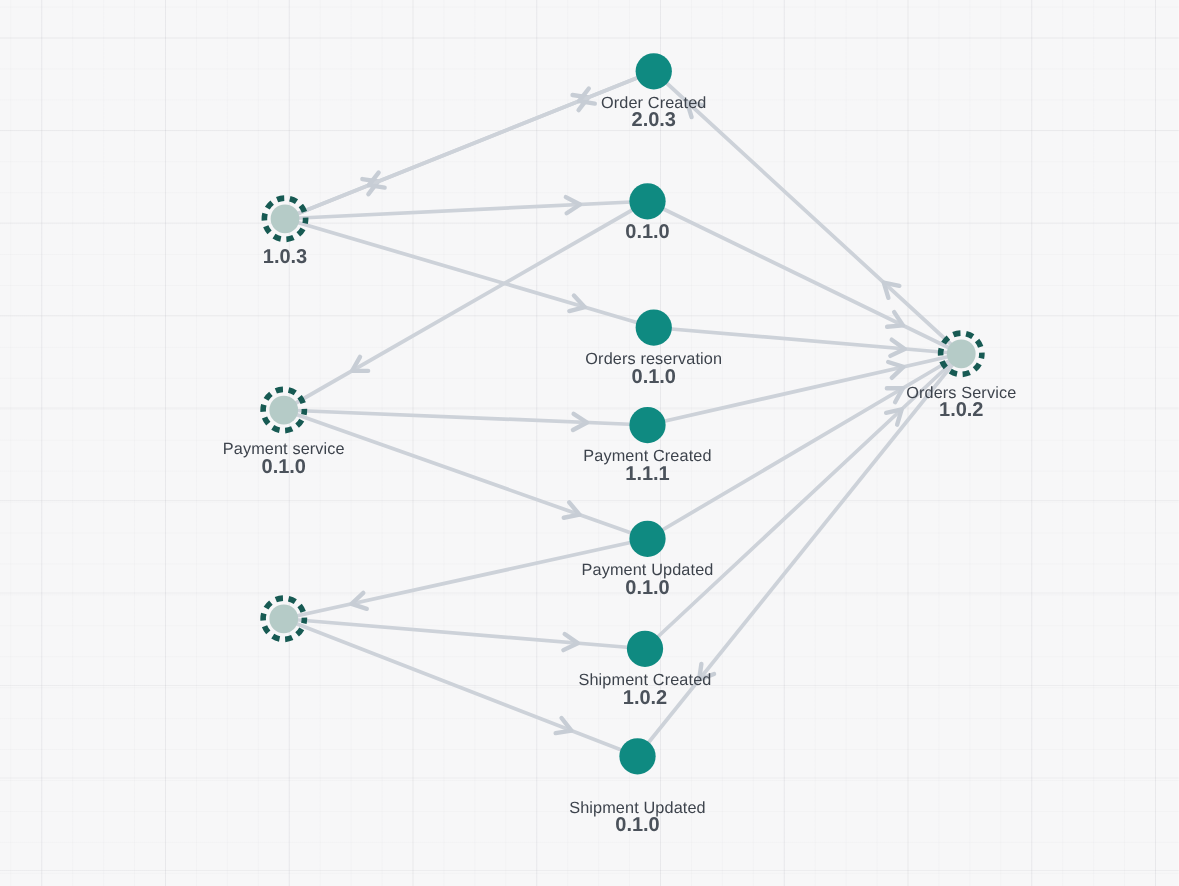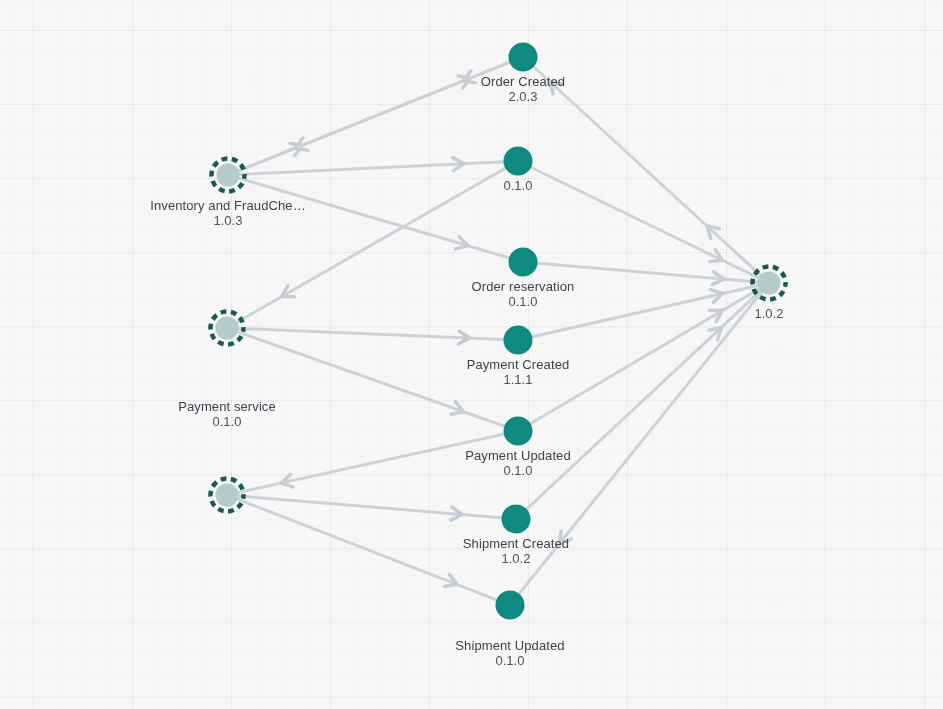--- a/index.html
+++ b/index.html
@@ -22,21 +22,21 @@
   #label-layer{position:absolute;left:0;top:0;width:100%;height:100%;pointer-events:none;}
   .node-label{
     position:absolute;transform:translateX(-50%);
     width:240px;text-align:center;
   }
   .nl-name{
     font-size:13px;font-weight:400;color:#3d434c;line-height:15px;
     letter-spacing:.1px;
   }
   .nl-version{
-    font-size:13px;font-weight:400;color:#4b525b;line-height:15px;
+    font-size:16px;font-weight:700;color:#4b525b;line-height:15px;
   }
 </style>
 </head>
 <body>
 
 <div class="canvas">
   <svg id="edge-layer" width="943" height="709" viewBox="0 0 943 709">
       <g>
         <line x1="228" y1="175" x2="523" y2="57" stroke="#cdd2d9" stroke-width="3" stroke-linecap="round"></line>
         <path d="M -7 -6.5 L 4 0 L -7 6.5" fill="none" stroke="#c7cdd5" stroke-width="3.5" stroke-linecap="round" stroke-linejoin="round" transform="translate(298.8 146.68) rotate(-21.8)"></path>
@@ -141,39 +141,39 @@
       </g>
       <g>
         <circle cx="516" cy="519" r="14.5" fill="#0f8a81"></circle>
       </g>
       <g>
         <circle cx="510" cy="605" r="14.5" fill="#0f8a81"></circle>
       </g>
     </svg>
   <div id="label-layer">
       <div class="node-label" style="left: 228px; top: 198px;">
-        <div class="nl-name">Inventory and FraudChe…</div>
         <div class="nl-version">1.0.3</div>
       </div>
-      <div class="node-label" style="left: 227px; top: 351px; margin-top: 48px;">
+      <div class="node-label" style="left: 227px; top: 351px;">
         <div class="nl-name">Payment service</div>
         <div class="nl-version">0.1.0</div>
       </div>
       <div class="node-label" style="left: 769px; top: 306px;">
+        <div class="nl-name">Orders Service</div>
         <div class="nl-version">1.0.2</div>
       </div>
       <div class="node-label" style="left: 523px; top: 74px;">
         <div class="nl-name">Order Created</div>
         <div class="nl-version">2.0.3</div>
       </div>
       <div class="node-label" style="left: 518px; top: 178px;">
         <div class="nl-version">0.1.0</div>
       </div>
       <div class="node-label" style="left: 523px; top: 279px;">
-        <div class="nl-name">Order reservation</div>
+        <div class="nl-name">Orders reservation</div>
         <div class="nl-version">0.1.0</div>
       </div>
       <div class="node-label" style="left: 518px; top: 357px;">
         <div class="nl-name">Payment Created</div>
         <div class="nl-version">1.1.1</div>
       </div>
       <div class="node-label" style="left: 518px; top: 448px;">
         <div class="nl-name">Payment Updated</div>
         <div class="nl-version">0.1.0</div>
       </div>

